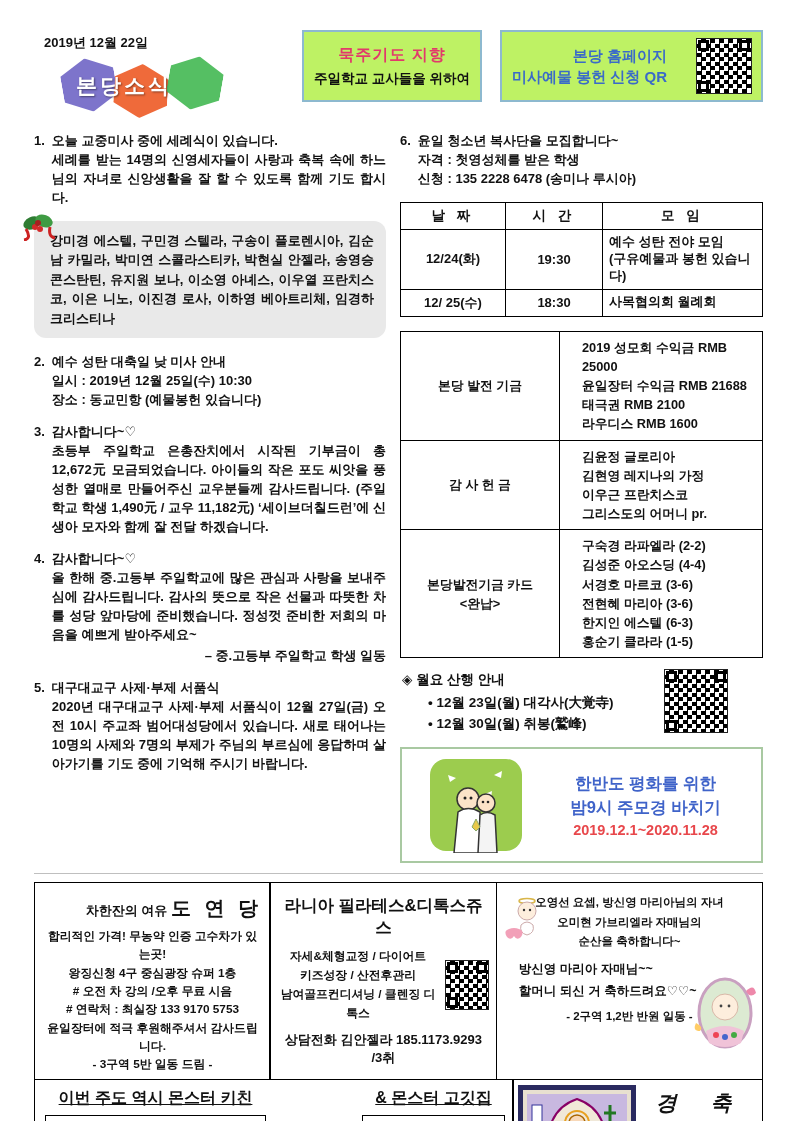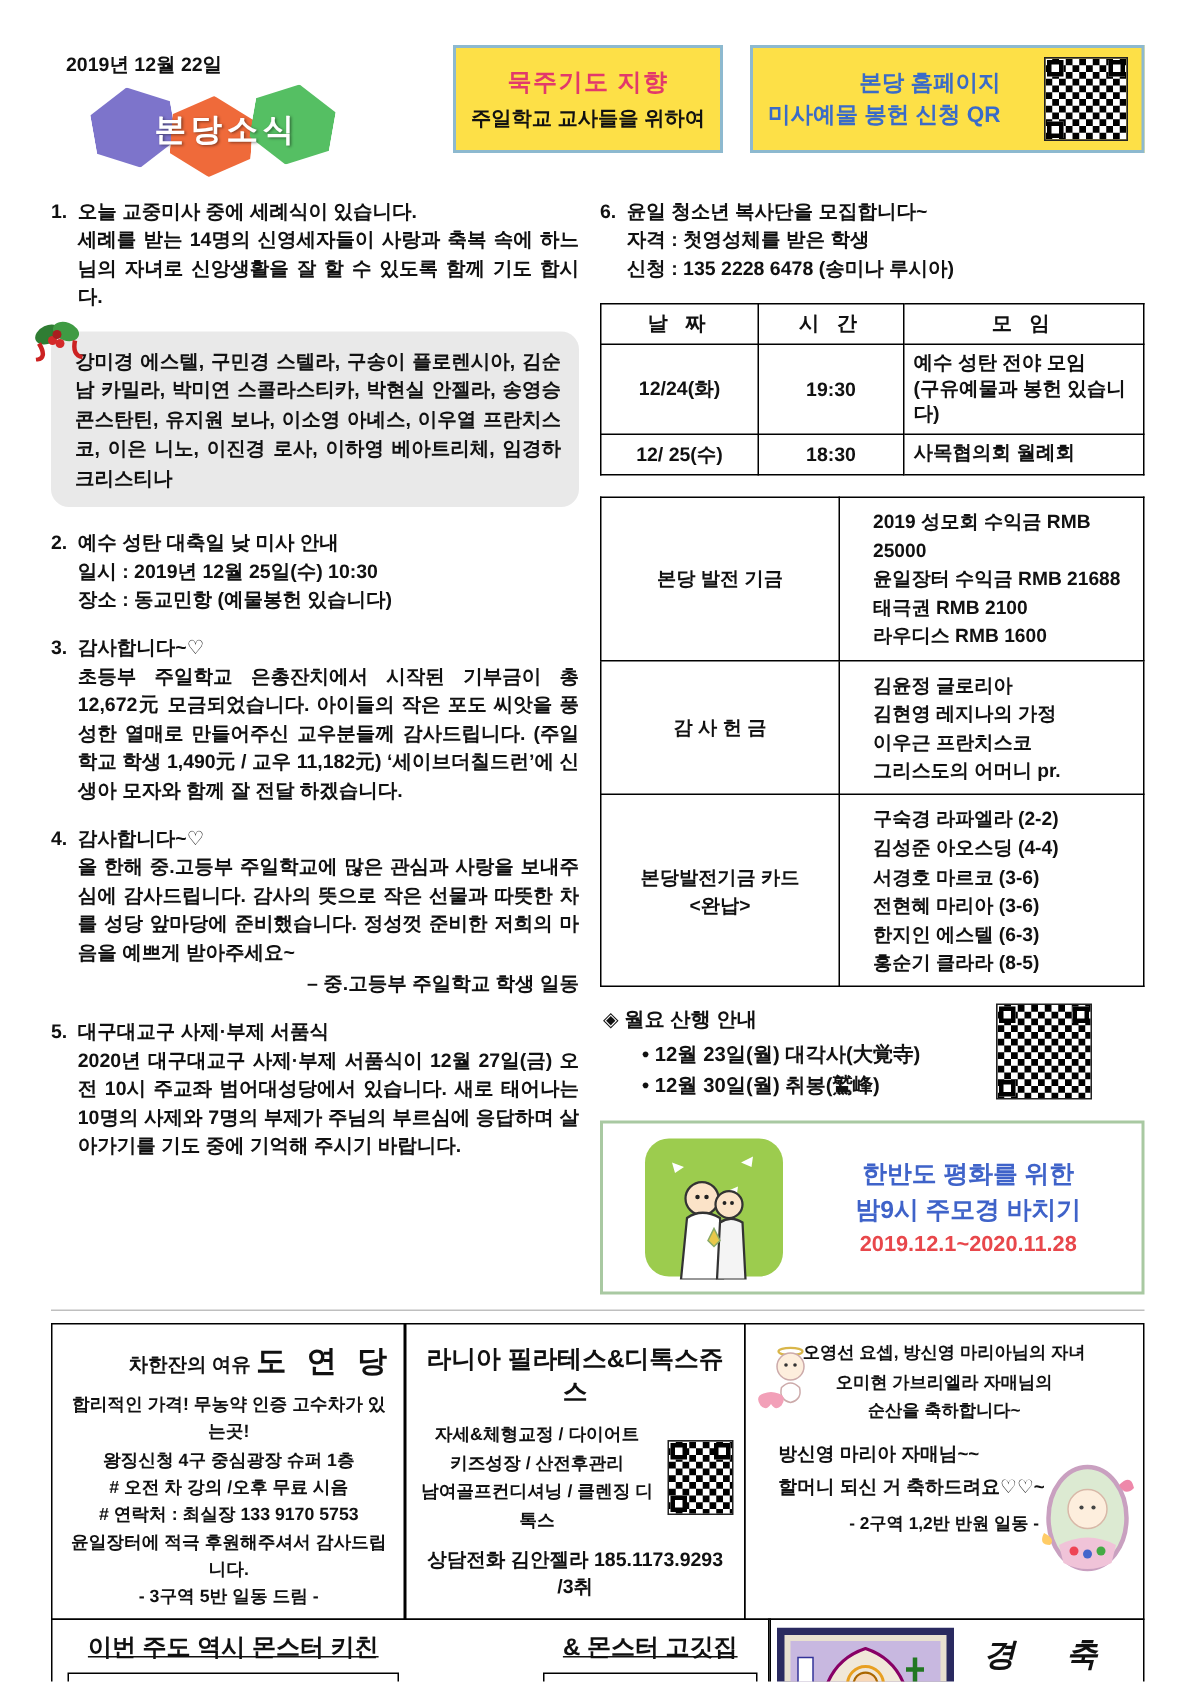--- a/index.html
+++ b/index.html
@@ -8,22 +8,22 @@
 
   
   header{display:flex;align-items:flex-start;gap:18px;margin-bottom:14px;}
   .head-left{width:250px;}
   .date{font-size:13px;font-weight:700;margin:4px 0 2px 10px;}
   .logo{position:relative;width:170px;height:64px;margin-left:28px;}
   .cube{position:absolute;width:54px;height:54px;clip-path:polygon(50% 0,100% 26%,100% 74%,50% 100%,0 74%,0 26%);}
   .c1{background:#7d74cb;left:0;top:4px;transform:rotate(-10deg);}
   .c2{background:#ef6a3a;left:52px;top:10px;transform:rotate(4deg);}
   .c3{background:#55bf63;left:106px;top:2px;transform:rotate(10deg);}
-  .logo-text{position:absolute;left:14px;top:18px;width:150px;text-align:center;color:#fff;font-size:21px;font-weight:800;letter-spacing:3px;text-shadow:1px 1px 2px rgba(0,0,0,.45);}
-  .head-box{box-sizing:border-box;border:2px solid #8db9cf;background:#fde047;height:72px;display:flex;align-items:center;justify-content:center;}
+  .logo-text{position:absolute;left:14px;top:18px;width:150px;text-align:left;color:#fff;font-size:21px;font-weight:800;letter-spacing:3px;text-shadow:1px 1px 2px rgba(0,0,0,.45);}
+  .head-box{box-sizing:border-box;border:2px solid #8db9cf;background:#bef264;height:72px;display:flex;align-items:center;justify-content:center;}
   .rosary{width:180px;flex-direction:column;gap:4px;}
   .rosary-title{color:#e2396b;font-size:16px;font-weight:800;letter-spacing:1px;}
   .rosary-sub{font-size:13.5px;font-weight:700;}
   .homepage{flex:1;justify-content:space-between;padding:6px 10px;text-align:right;}
   .hp-text{color:#3a6bc8;font-size:15px;font-weight:800;line-height:1.4;}
   
   .qr{position:relative;background:conic-gradient(#000 25%,#fff 0 50%,#000 0 75%,#fff 0) 0 0/9px 9px;outline:1px solid #222;}
   .qr::before,.qr::after,.qr i{content:"";position:absolute;width:11px;height:11px;border:3px solid #000;background:#fff;box-sizing:border-box;}
   .qr::before{top:1px;left:1px;} .qr::after{top:1px;right:1px;} .qr i{bottom:1px;left:1px;display:block;}
   .qr-sm{width:54px;height:54px;}
@@ -244,21 +244,21 @@
           <td class="lab">
             <div>본당발전기금 카드</div>
             <div>&lt;완납&gt;</div>
           </td>
           <td class="items">
             <div>구숙경 라파엘라 (2-2)</div>
             <div>김성준 아오스딩 (4-4)</div>
             <div>서경호 마르코 (3-6)</div>
             <div>전현혜 마리아 (3-6)</div>
             <div>한지인 에스텔 (6-3)</div>
-            <div>홍순기 클라라 (8-5)</div>
+            <div>홍순기 클라라 (1-5)</div>
           </td>
         </tr>
       </tbody>
         </table>
 
       <div class="hiking">
         <div class="txt">
           <span>◈</span>
           <span>월요 산행 안내</span>
           <ul>

